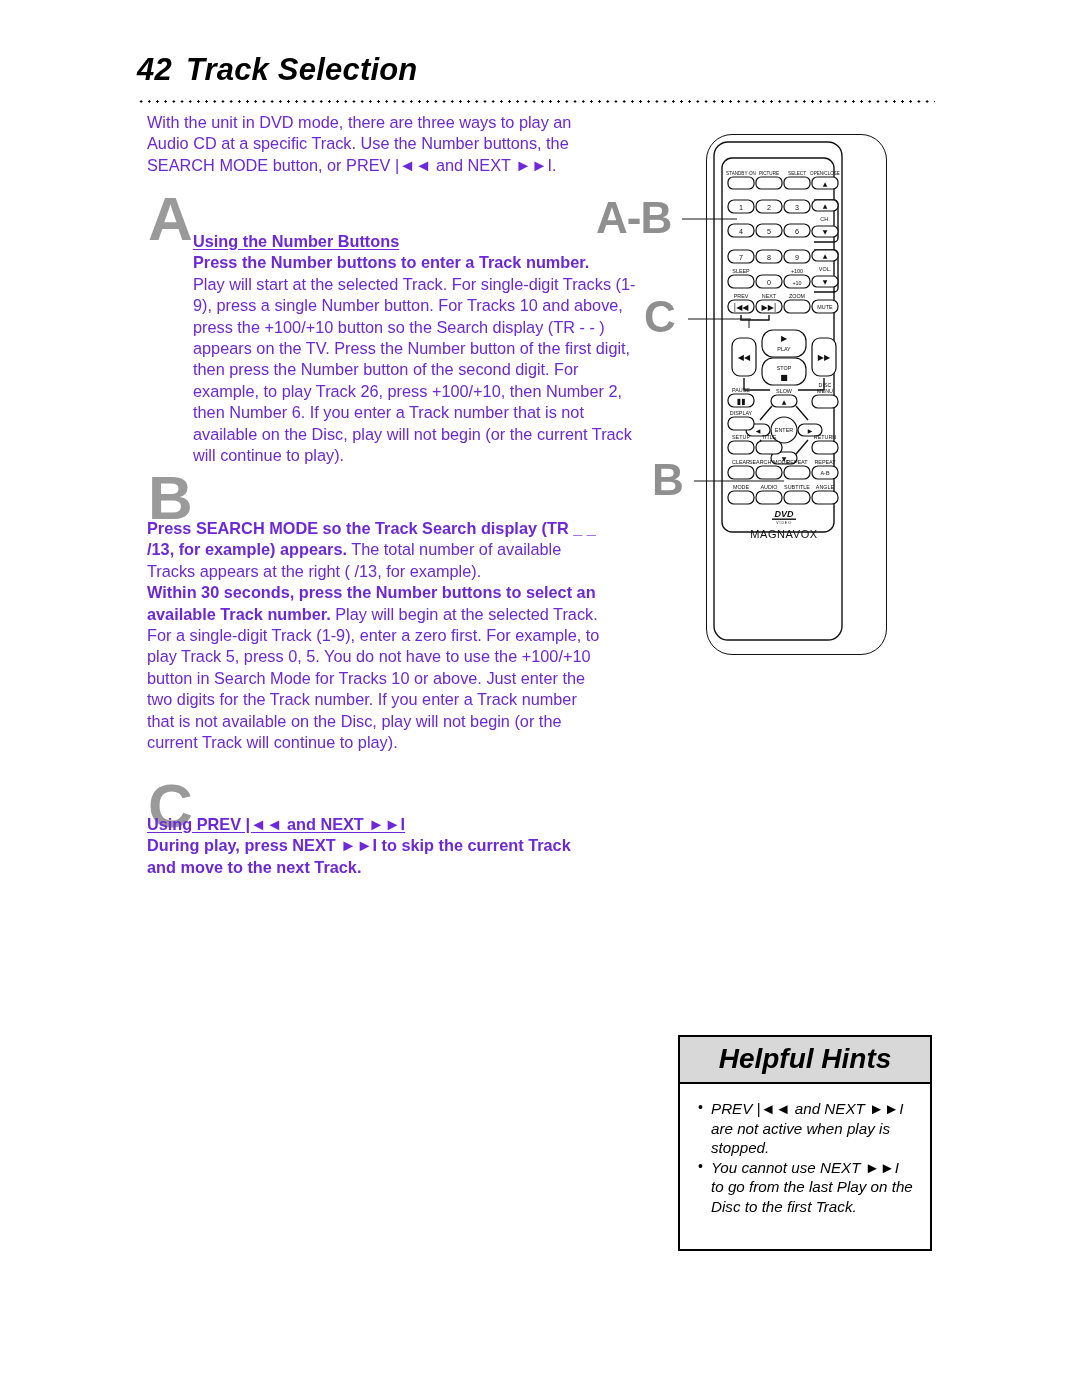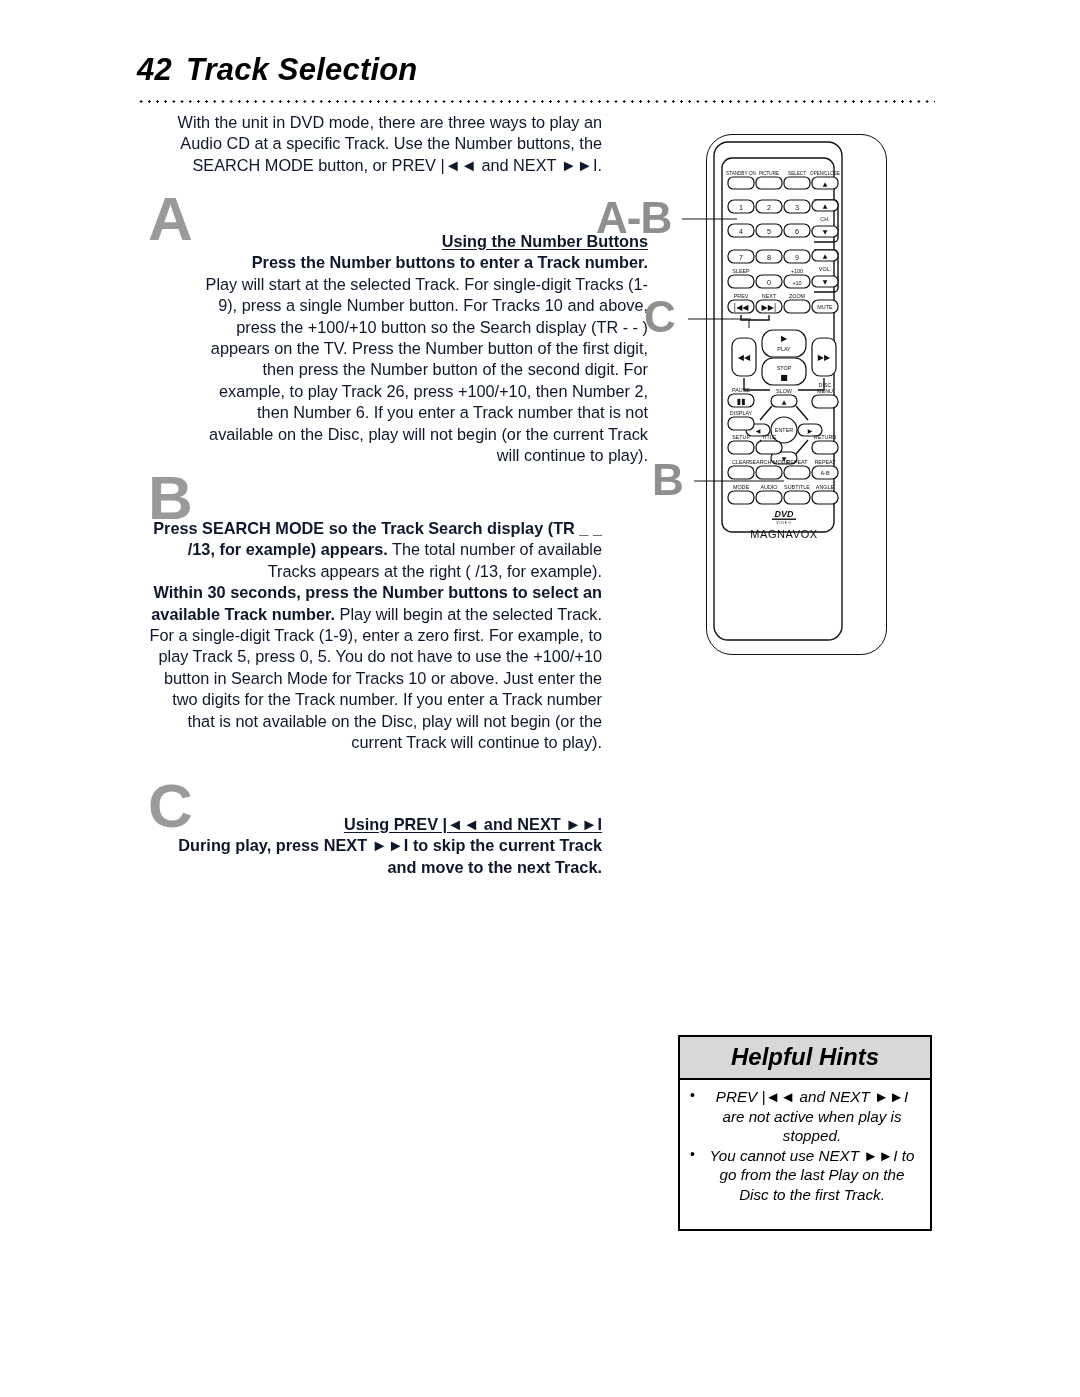--- a/index.html
+++ b/index.html
@@ -40,22 +40,21 @@
     background-repeat: repeat-x;
   }
 
   
   .text-col {
     position: absolute;
     left: 147px;
     width: 455px;
     font-size: 16.3px;
     line-height: 21.4px;
-    color: #0f172a;
-    text-align: right;
+    color: #6d28d9;
   }
   .text-col p { margin: 0; }
   .b { font-weight: bold; }
   .u-head {
     font-weight: bold;
     text-decoration: underline;
     text-underline-offset: 2px;
   }
 
   
@@ -110,33 +109,32 @@
     top: 1035px;
     width: 254px;
     border: 2px solid #000;
     box-sizing: border-box;
     background: #fff;
   }
   #hints-title {
     border-bottom: 2px solid #000;
     background: #d8d8d8;
     text-align: center;
-    font-size: 24px;
+    font-size: 28px;
     font-weight: bold;
     font-style: italic;
     padding: 6px 0 7px 0;
   }
   #hints-list {
-    margin: 0;
+    margin: 8px;
     padding: 7px 9px 24px 9px;
     list-style: none;
     font-size: 15.2px;
     line-height: 19.6px;
     font-style: italic;
-    text-align: center;
   }
   #hints-list li {
     position: relative;
     padding-left: 14px;
     margin-bottom: 0px;
   }
   #hints-list li::before {
     content: "\2022";
     position: absolute;
     left: 1px;

